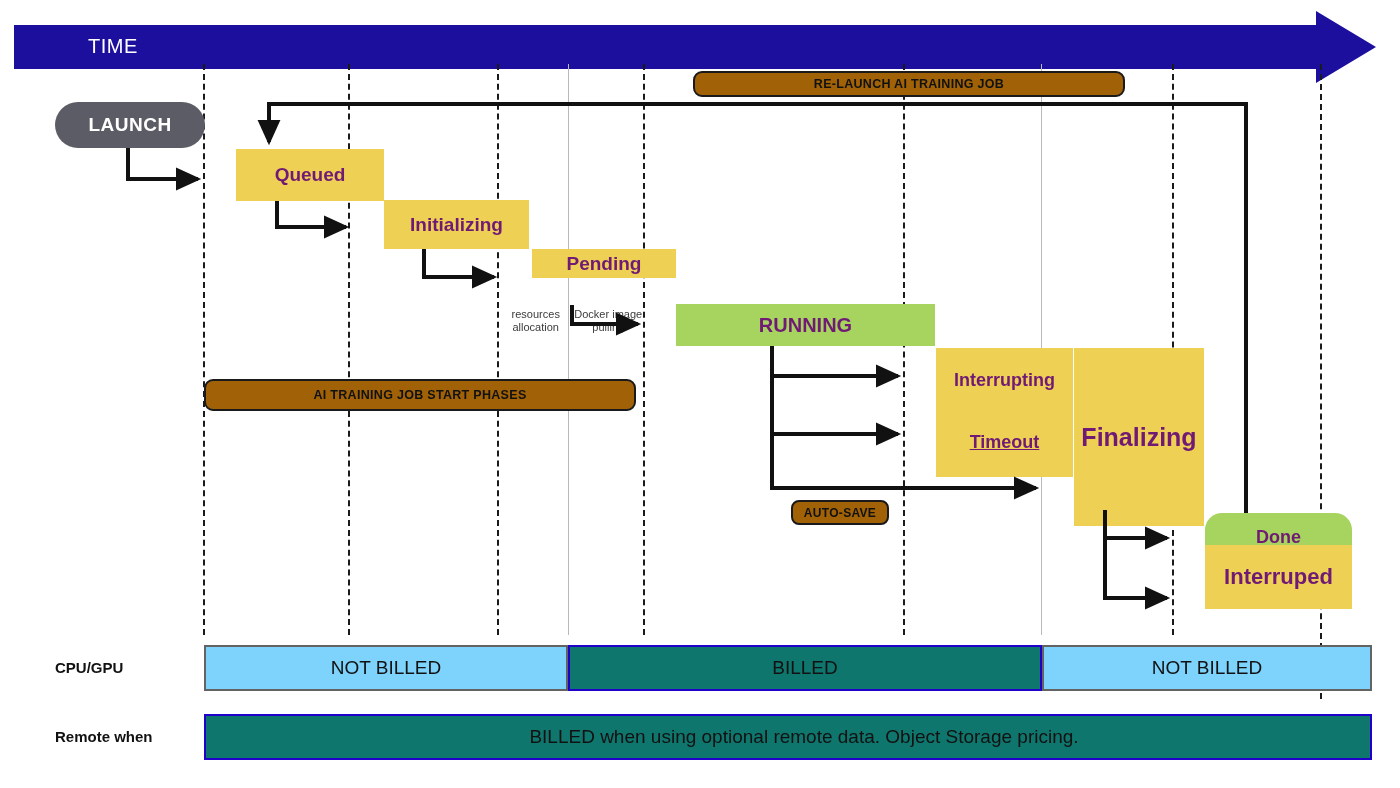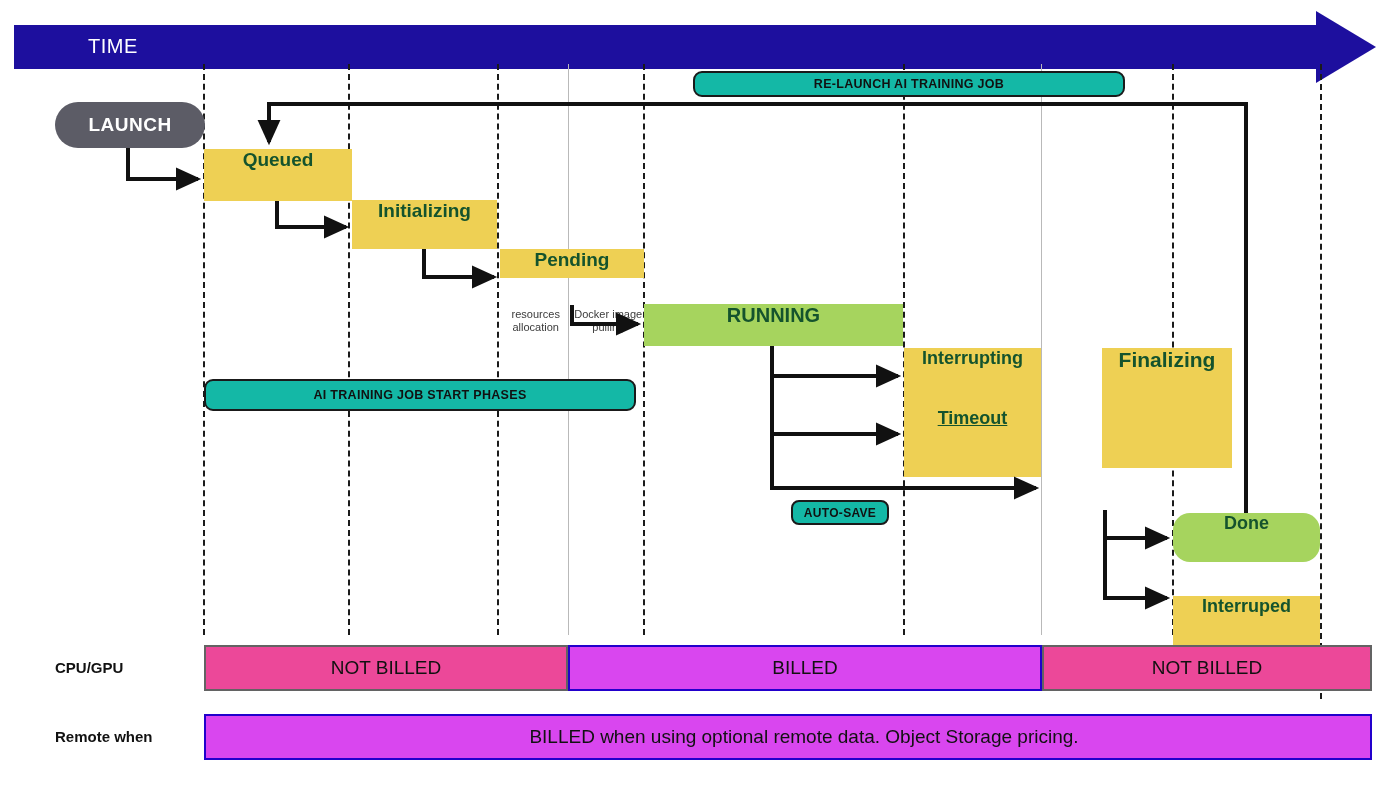--- a/index.html
+++ b/index.html
@@ -12,47 +12,47 @@
   #time-arrow{position:absolute;left:1316px;top:11px;width:0;height:0;
               border-top:36px solid transparent;border-bottom:36px solid transparent;
               border-left:60px solid #1d0f9e;}
   #time-label{position:absolute;left:48px;top:35px;color:#ffffff;font-size:20px;font-weight:normal;letter-spacing:.5px;margin-left:40px;}
 
   
   .vline{position:absolute;top:64px;width:0;border-left-width:2px;border-left-style:dashed;border-left-color:#1a1a1a;}
   .vline.solid{border-left-style:solid;border-left-color:#b9b9b9;border-left-width:1px;}
 
   
-  .state{position:absolute;display:flex;align-items:flex-start;justify-content:center;
-         color:#14532d;font-weight:bold;text-align:center;box-sizing:border-box;}
+  .state{position:absolute;display:flex;align-items:center;justify-content:center;
+         color:#701a75;font-weight:bold;text-align:center;box-sizing:border-box;margin-left:32px;}
   .yellow{background:#eed054;}
   .green{background:#a6d45e;}
 
   .sub-wrap{position:absolute;display:flex;box-sizing:border-box;}
   .sub{flex:1;background:#eed054;color:#3b3b3b;font-weight:normal;font-size:11px;
        display:flex;align-items:center;justify-content:center;text-align:center;line-height:1.15;
        box-sizing:border-box;margin-top:43px;}
   .sub + .sub{border-left:1px solid #c7a93c;}
 
   
   #launch{position:absolute;left:55px;top:102px;width:150px;height:46px;border-radius:23px;
           background:#5c5c66;color:#fff;font-weight:bold;font-size:19px;
           display:flex;align-items:center;justify-content:center;letter-spacing:.5px;}
 
   
-  .pill{position:absolute;border:2px solid #1a1a1a;border-radius:9px;background:#14b8a6;
+  .pill{position:absolute;border:2px solid #1a1a1a;border-radius:9px;background:#a16207;
         display:flex;align-items:center;justify-content:center;
         font-size:12.5px;font-weight:bold;color:#111;letter-spacing:.3px;box-sizing:border-box;}
 
   
   .billrow-label{position:absolute;font-size:15px;font-weight:bold;color:#111;}
   .billbox{position:absolute;display:flex;align-items:center;justify-content:center;
            font-size:19px;color:#111;box-sizing:border-box;}
-  .notbilled{background:#ec4899;border:2px solid #636363;}
-  .billed{background:#d946ef;border:2px solid #2200cc;}
+  .notbilled{background:#7dd3fc;border:2px solid #636363;}
+  .billed{background:#0f766e;border:2px solid #2200cc;}
 
   
   #wires{position:absolute;left:0;top:0;width:1400px;height:788px;pointer-events:none;}
 </style>
 </head>
 <body>
 
 <div id="stage">
 
   <div id="time-bar"></div>
@@ -108,29 +108,29 @@
   </div>
 
   <div class="state yellow" style="left:904px;top:348px;width:137px;height:64px;font-size:18px;">
     <span>Interrupting</span>
   </div>
 
   <div class="state yellow" style="left:904px;top:408px;width:137px;height:69px;font-size:18px;text-decoration:underline;">
     <span>Timeout</span>
   </div>
 
-  <div class="state yellow" style="left:1102px;top:348px;width:130px;height:120px;font-size:21px;">
+  <div class="state yellow" style="left:1042px;top:348px;width:130px;height:178px;font-size:25px;">
     <span>Finalizing</span>
   </div>
 
   <div class="state green" style="left:1173px;top:513px;width:147px;height:49px;font-size:18px;border-radius:17px;">
     <span>Done</span>
   </div>
 
-  <div class="state yellow" style="left:1173px;top:596px;width:147px;height:57px;font-size:18px;">
+  <div class="state yellow" style="left:1173px;top:545px;width:147px;height:64px;font-size:22px;">
     <span>Interruped</span>
   </div>
 
   <svg id="wires">
     <defs>
       <marker id="ah" markerWidth="7" markerHeight="7" refX="5.6" refY="3.2" orient="auto" markerUnits="strokeWidth">
         <path d="M0,0.3 L6.4,3.2 L0,6.1 z" fill="#111111"></path>
       </marker>
     </defs>
     <g fill="none" stroke="#111111" stroke-width="4" stroke-linecap="butt" marker-end="url(#ah)">

